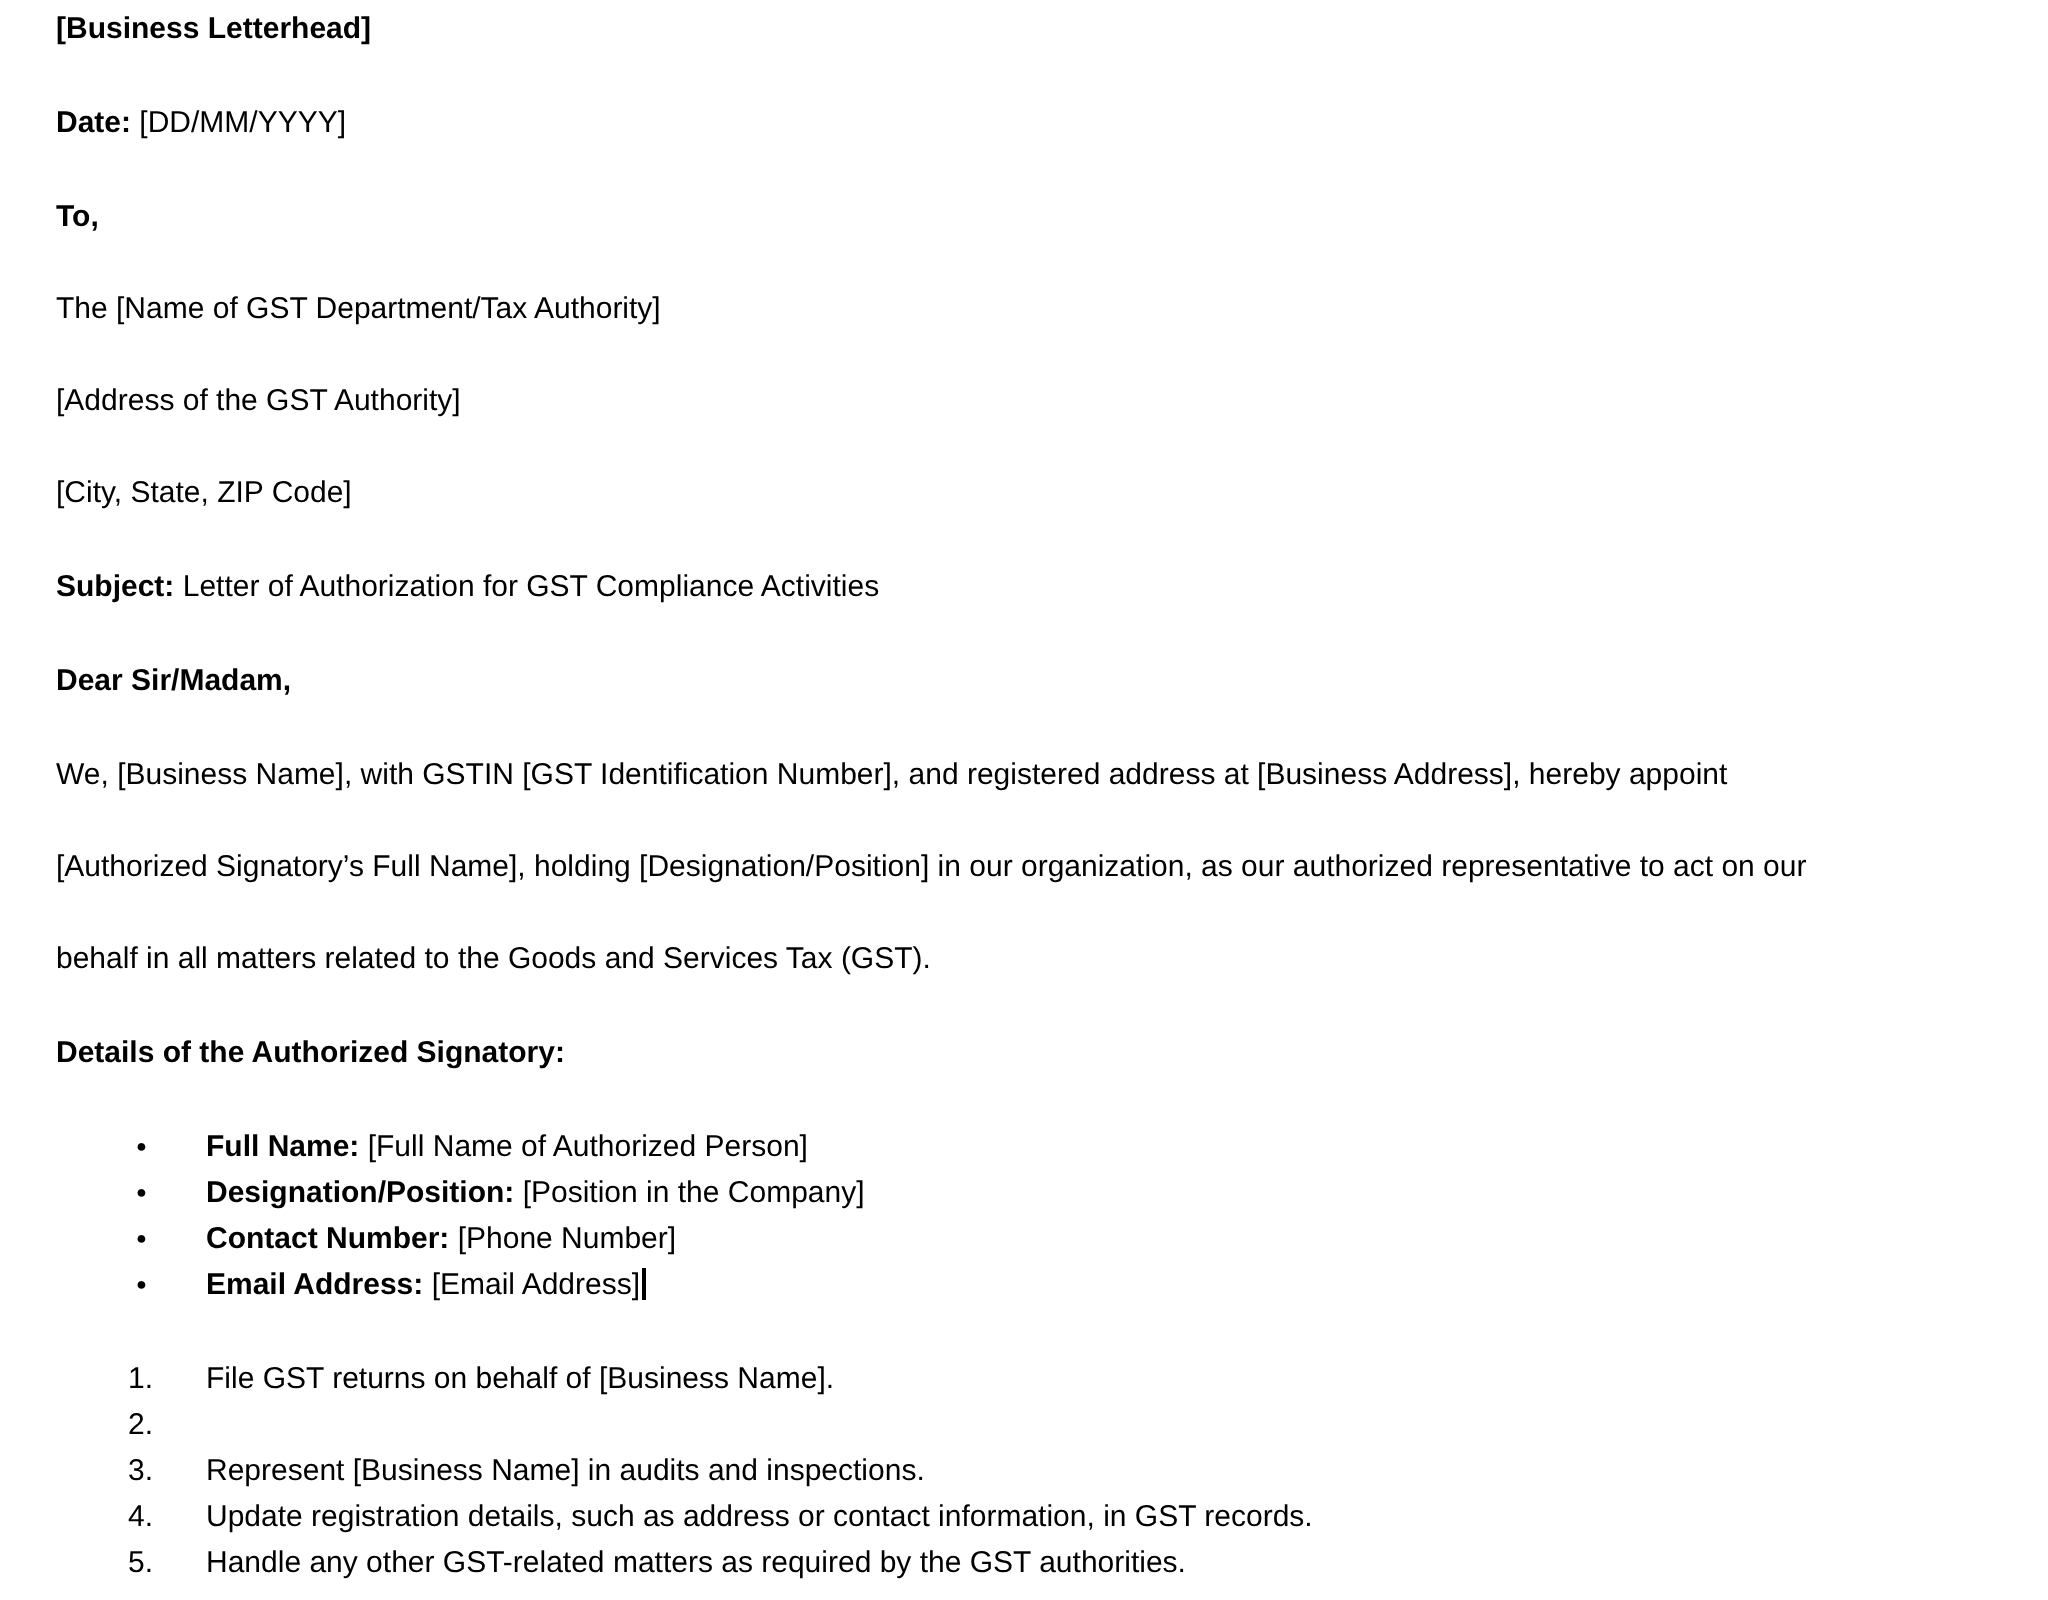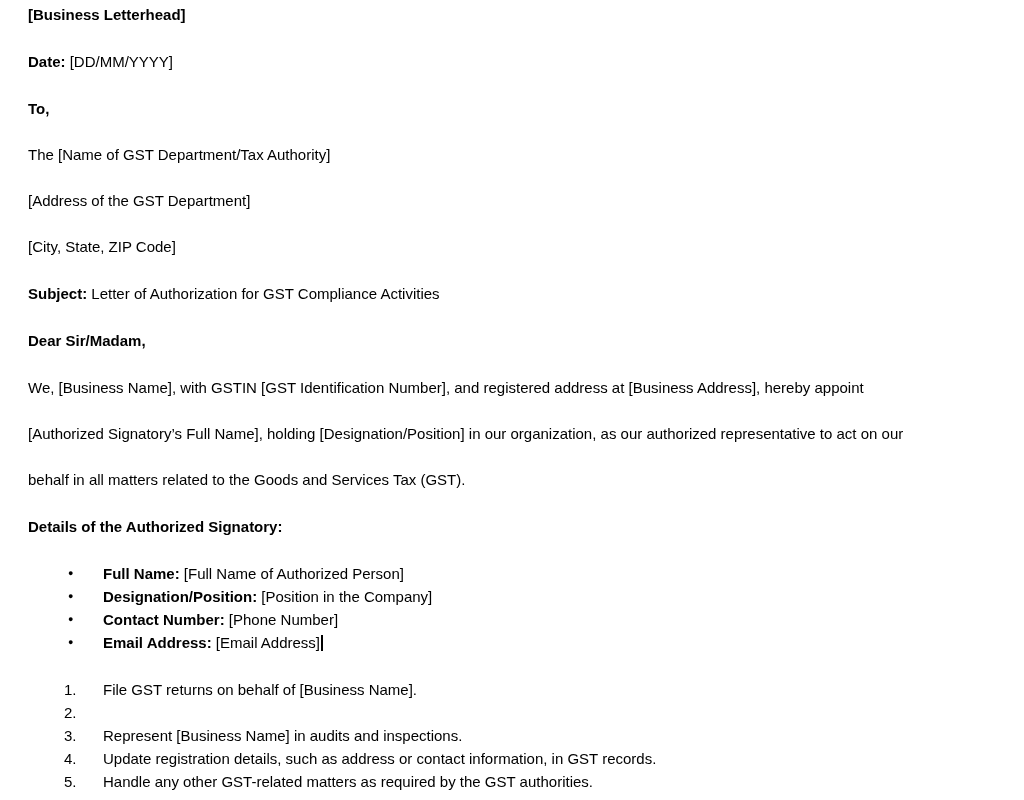--- a/index.html
+++ b/index.html
@@ -55,21 +55,21 @@
 
 <div class="doc">
 
   <p class="para bold">[Business Letterhead]</p>
 
   <p class="para"><span class="bold">Date:</span><span> [DD/MM/YYYY]</span></p>
 
   <p class="para">
     <span class="line bold">To,</span>
     <span class="line">The [Name of GST Department/Tax Authority]</span>
-    <span class="line">[Address of the GST Department]</span>
+    <span class="line">[Address of the GST Authority]</span>
     <span class="line">[City, State, ZIP Code]</span>
   </p>
 
   <p class="para"><span class="bold">Subject:</span><span> Letter of Authorization for GST Compliance Activities</span></p>
 
   <p class="para bold">Dear Sir/Madam,</p>
 
   <p class="para">
     <span class="line">We, [Business Name], with GSTIN [GST Identification Number], and registered address at [Business Address], hereby appoint</span>
     <span class="line">[Authorized Signatory’s Full Name], holding [Designation/Position] in our organization, as our authorized representative to act on our</span>

